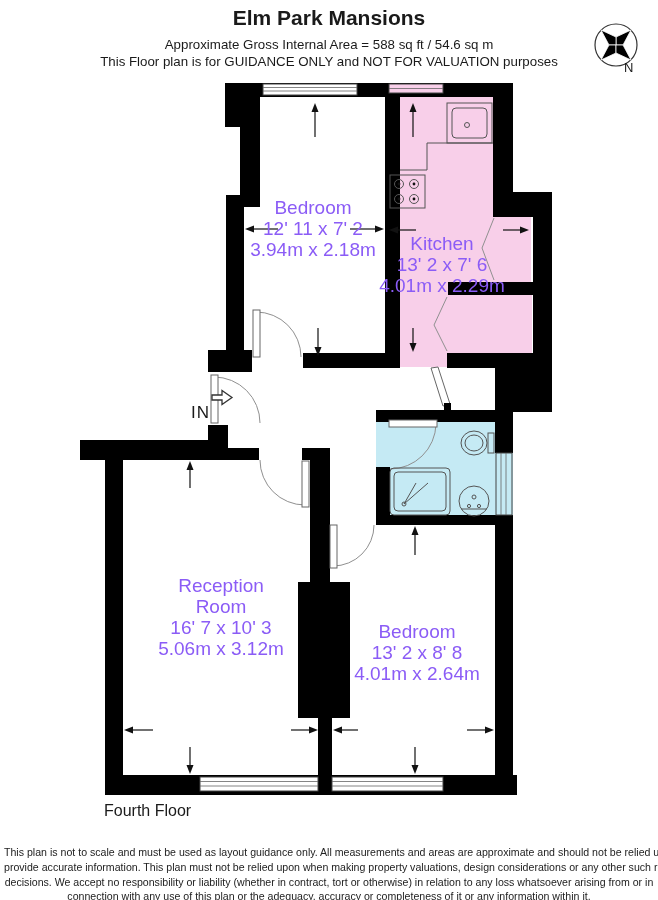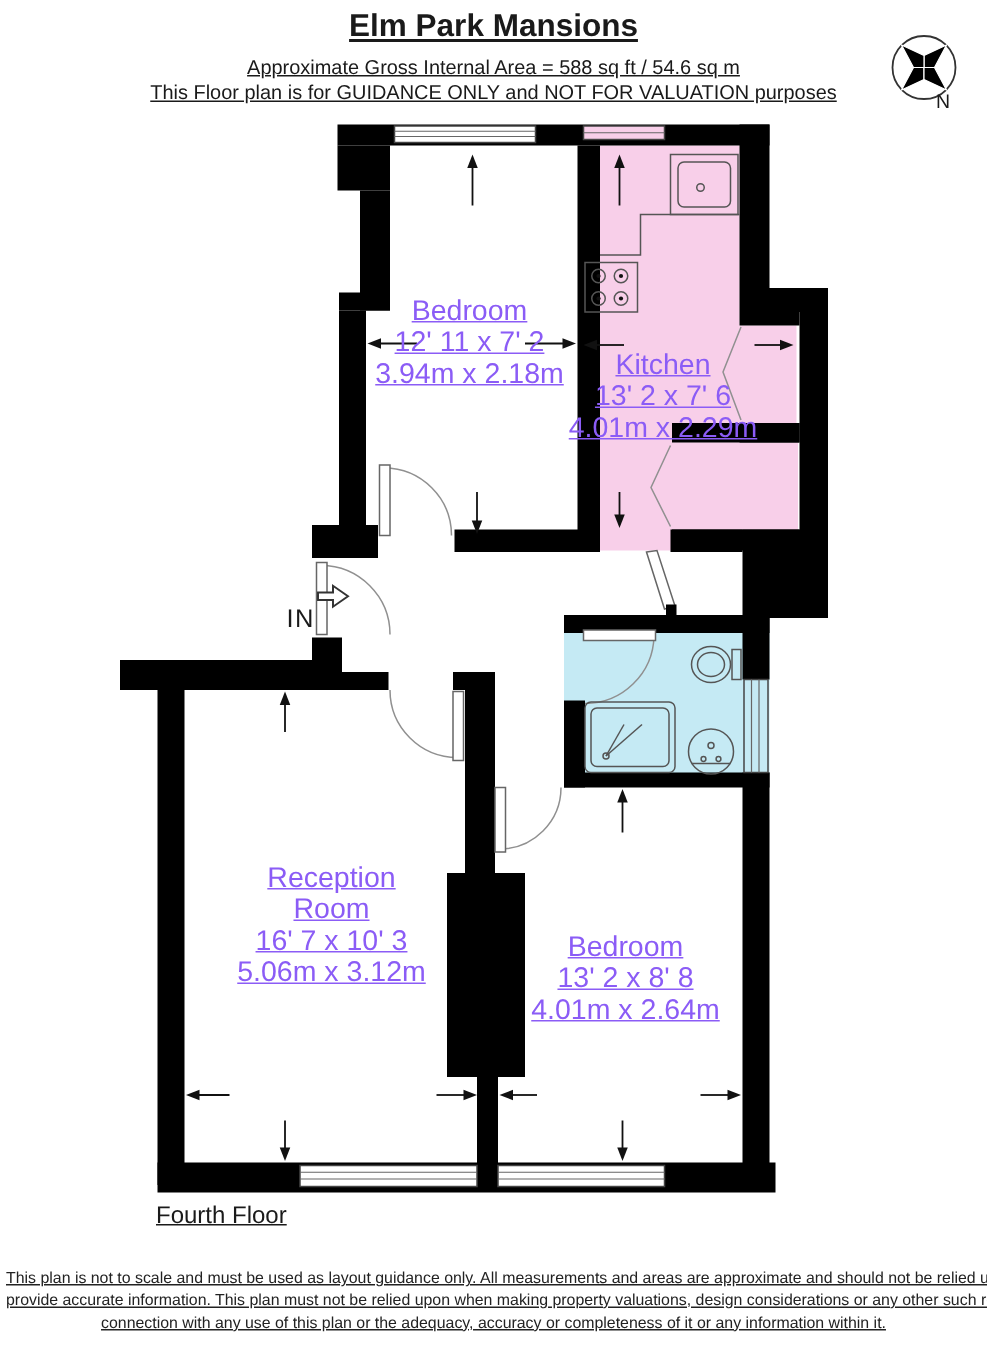--- a/index.html
+++ b/index.html
@@ -1,32 +1,32 @@
 <!DOCTYPE html>
 <html style="--kitchen-fill: #f8cfe9; --bathroom-fill: #c5eaf4; --wall: #000000;"><head>
 <meta charset="utf-8">
 <style>
   html,body{margin:0;padding:0;}
   body{
     width:658px;height:900px;background:#ffffff;position:relative;overflow:hidden;
     font-family:"Liberation Sans", sans-serif;color:#1a1a1a;
   }
   .abs{position:absolute;}
-  .ctr{transform:translateX(-50%);text-align:center;white-space:nowrap;text-decoration:underline;}
+  .ctr{transform:translateX(-50%);text-align:center;white-space:nowrap;}
   #title{left:329px;top:6px;font-size:21px;font-weight:bold;}
   .sub{left:329px;font-size:13.3px;}
   #sub1{top:37px;text-align:center;}
   #sub2{top:54px;}
   .room-label{font-size:19px;line-height:21px;color:#8b5cf6;}
   #lbl-bedroom-top{left:313px;top:197px;}
   #lbl-kitchen{left:442px;top:233px;}
   #lbl-reception{left:221px;top:575px;}
   #lbl-bedroom-bottom{left:417px;top:621px;}
   #in-label{left:191px;top:388px;font-size:17px;letter-spacing:1px;margin-top:15px;}
-  #floor-label{left:104px;top:802px;font-size:16px;text-decoration:underline;}
+  #floor-label{left:104px;top:802px;font-size:16px;}
   #north-label{left:624px;top:60px;font-size:13px;}
   #disclaimer{left:329px;top:845px;width:650px;font-size:10.6px;line-height:14.8px;color:#222;}
   svg{position:absolute;left:0;top:0;}
   .wall{fill:var(--wall,#000);}
   .kfill{fill:var(--kitchen-fill,#f8cfe9);}
   .bfill{fill:var(--bathroom-fill,#c5eaf4);}
   .fx{fill:none;stroke:#555;stroke-width:1;}
   .door{fill:none;stroke:#909090;stroke-width:1;}
   .leaf{fill:#ffffff;stroke:#666;stroke-width:1;}
   .win{stroke:#444;stroke-width:1;}
@@ -286,14 +286,15 @@
   <div>13' 2 x 8' 8</div>
   <div>4.01m x 2.64m</div>
 </div>
 
 <div id="in-label" class="abs">IN</div>
 <div id="floor-label" class="abs">Fourth Floor</div>
 
 <div id="disclaimer" class="abs ctr">
   <div>This plan is not to scale and must be used as layout guidance only. All measurements and areas are approximate and should not be relied upon to</div>
   <div>provide accurate information. This plan must not be relied upon when making property valuations, design considerations or any other such relevant</div>
+  <div>decisions. We accept no responsibility or liability (whether in contract, tort or otherwise) in relation to any loss whatsoever arising from or in</div>
   <div>connection with any use of this plan or the adequacy, accuracy or completeness of it or any information within it.</div>
 </div>
 
 </body></html>

